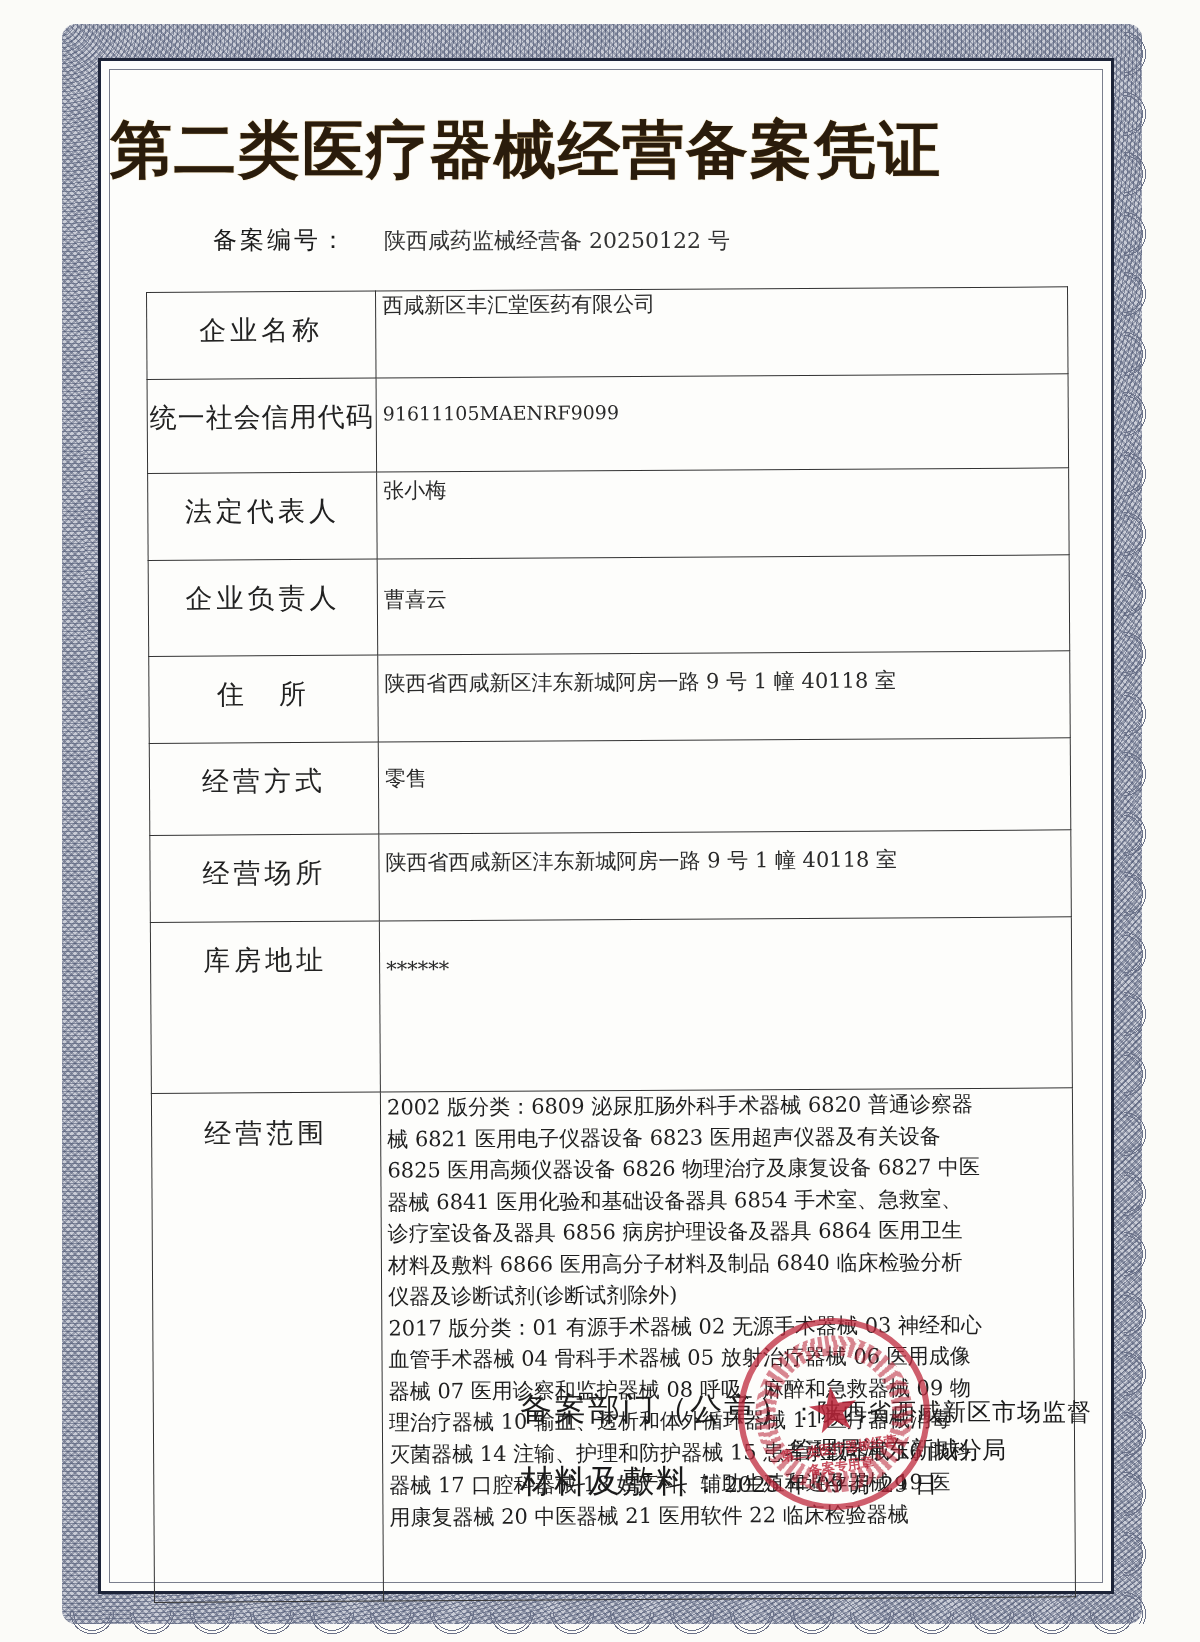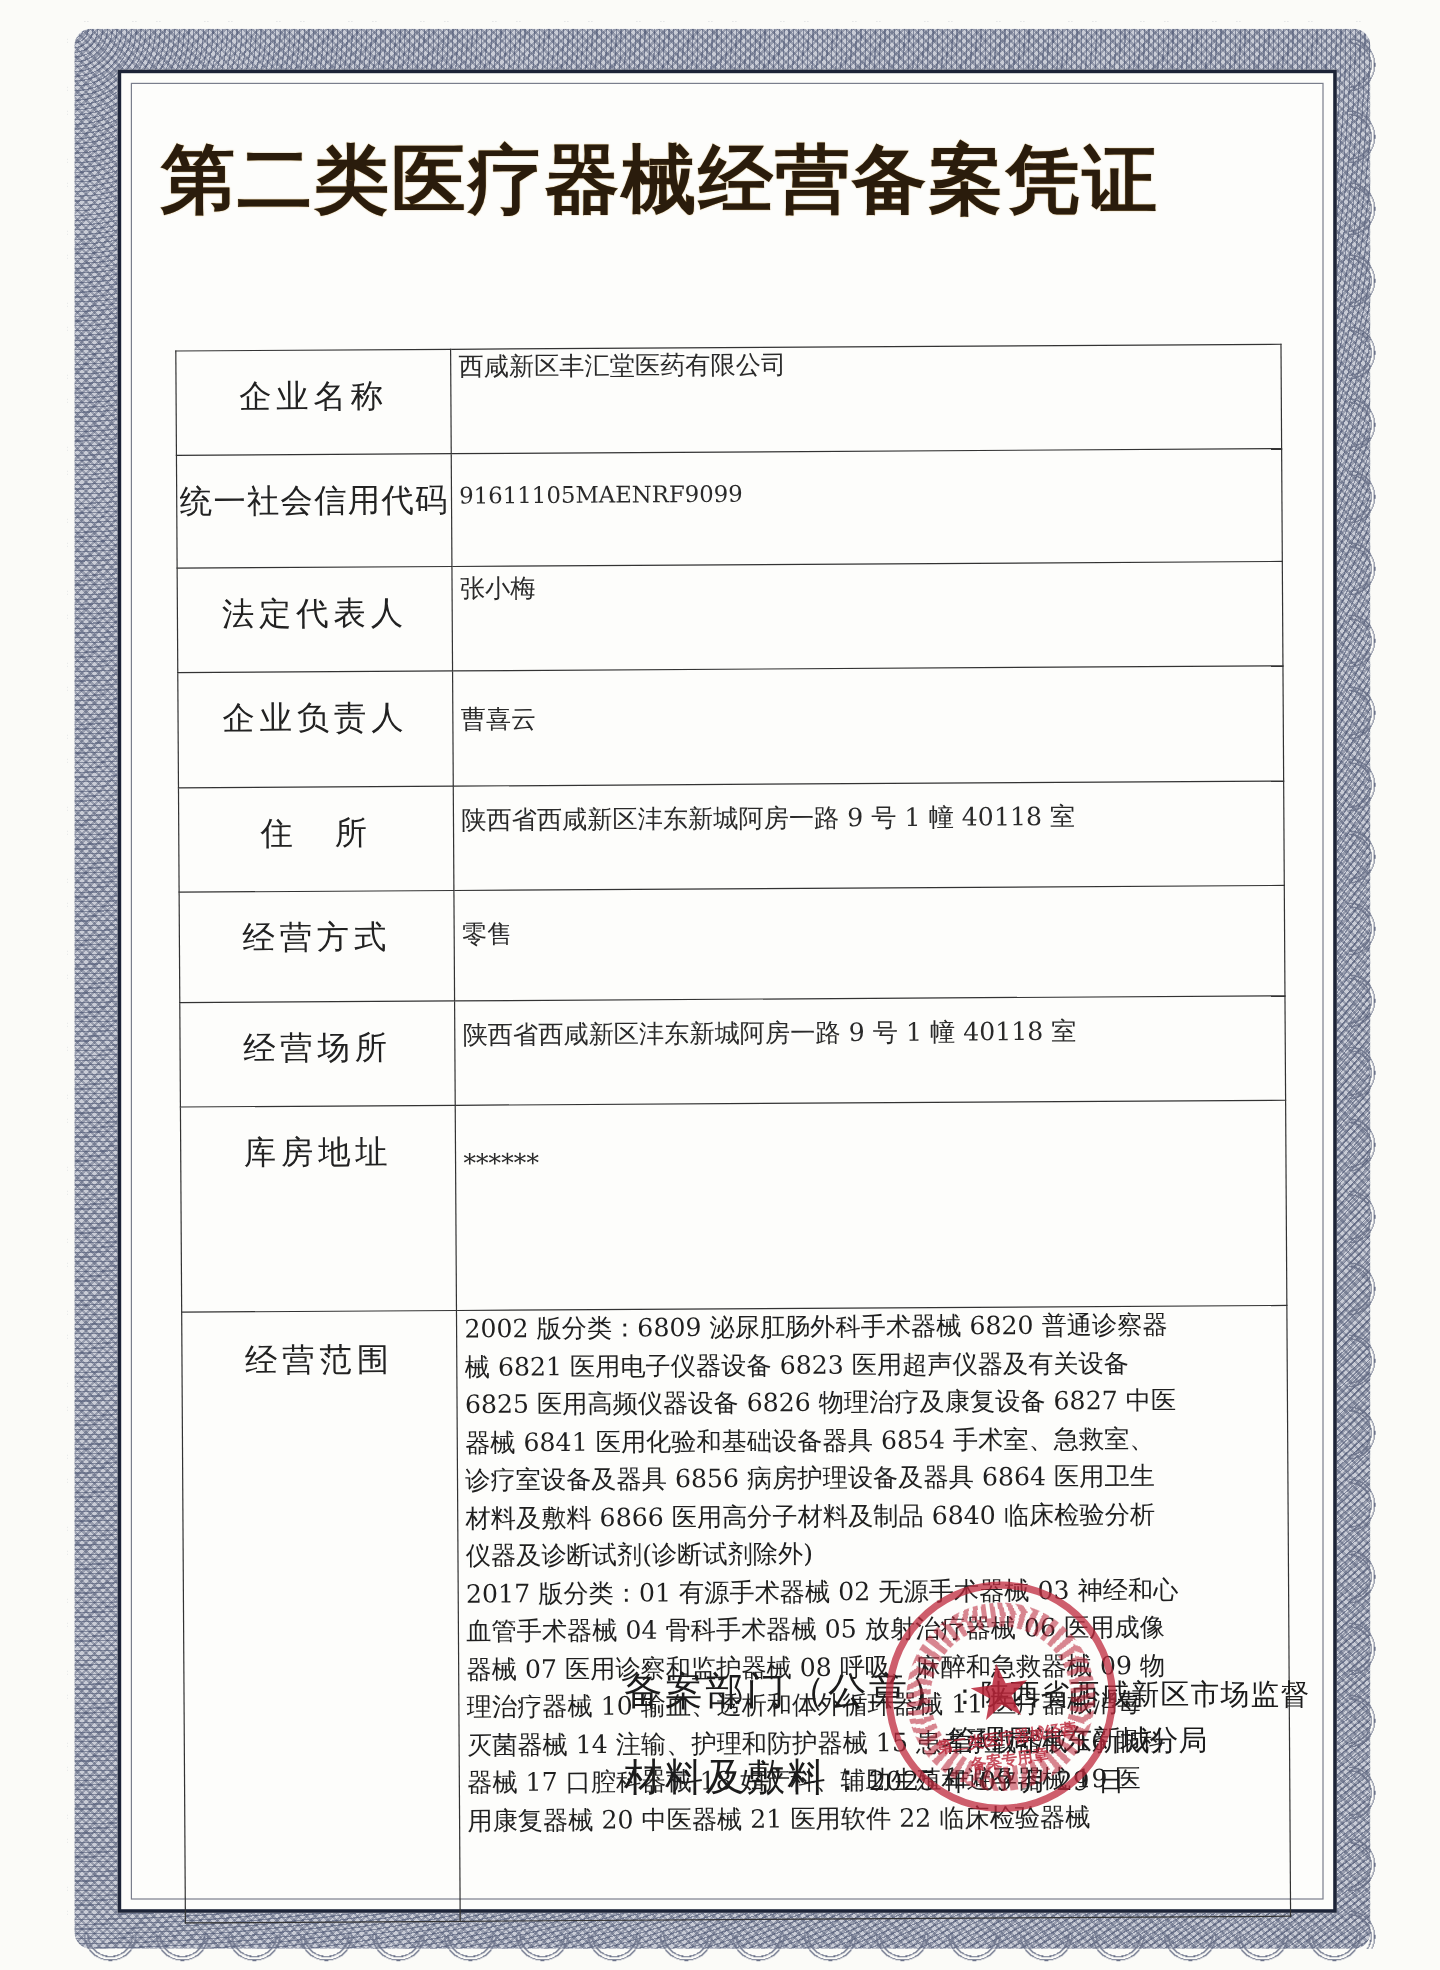--- a/index.html
+++ b/index.html
@@ -29,21 +29,21 @@
     background: radial-gradient(circle at 0% 50%, transparent 0 18px, #6b7289 18px 19px, transparent 19px 21px, #6b7289 21px 22px, transparent 22px) 0 0/48px 60px repeat-y; }
   .frame-outer {
     position: absolute; left: 98px; top: 58px; width: 1010px; height: 1530px;
     background: #fdfdfb; border: 3px solid #1d2438;
   }
   .frame-inner {
     position: absolute; left: 8px; top: 8px; right: 8px; bottom: 8px;
     border: 1px solid #7a7e8c;
   }
   .title {
-    position: absolute; left: 110px; top: 108px; width: 880px; text-align: center;
+    position: absolute; left: 110px; top: 108px; width: 880px; 
     font-size: 62px; font-weight: bold; letter-spacing: 2px; color: #2a1c0c;
     text-shadow: 0 0 1px #a57b2b;
   }
   .record-no { position: absolute; left: 213px; top: 224px; font-size: 24px; }
   .record-no .lbl { letter-spacing: 3px; }
   .record-no .val { margin-left: 36px; font-size: 22px; color: #333; }
 
   table.info {
     position: absolute; left: 146px; top: 292px; width: 922px;
     border-collapse: collapse; table-layout: fixed; transform: rotate(-0.35deg); transform-origin: 0 0;
@@ -93,20 +93,23 @@
   <div class="scallop-bottom"></div>
   <div class="scallop-left"></div>
   <div class="scallop-right"></div>
 
   <div class="frame-outer">
     <div class="frame-inner"></div>
   </div>
 
   <div class="title">第二类医疗器械经营备案凭证</div>
 
+  <div class="record-no">
+    <span class="lbl">备案编号：</span><span class="val">陕西咸药监械经营备 20250122 号</span>
+  </div>
 
   <table class="info">
     <tbody>
         <tr class="r-name">
       <td class="label">企业名称</td>
       <td class="value">西咸新区丰汇堂医药有限公司</td>
     </tr>
     <tr class="r-code">
       <td class="label" style="letter-spacing:1px;">统一社会信用代码</td>
       <td class="value">91611105MAENRF9099</td>

